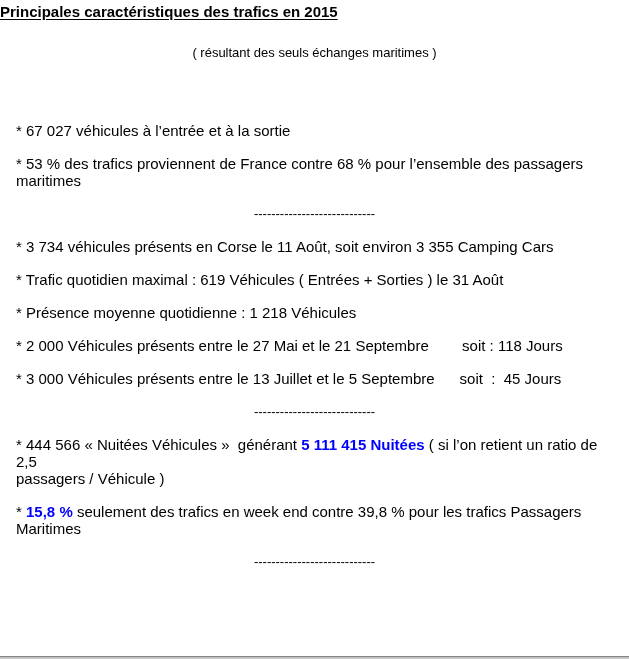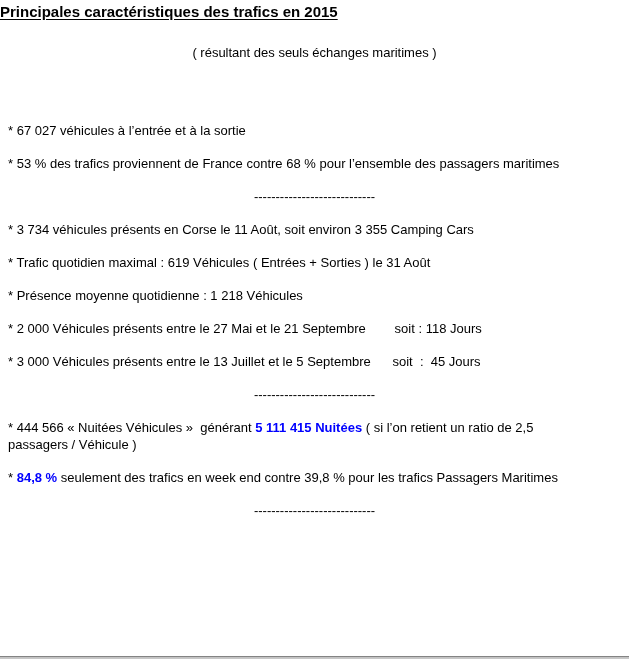--- a/index.html
+++ b/index.html
@@ -34,22 +34,22 @@
     font-size: 13px;
     line-height: 14px;
     font-weight: 400;
     text-align: center;
   }
   .body-blocks {
     margin: 62px 0 0 0;
     padding: 0 8px;
   }
   .line {
-    margin: 0 0 16px 0;
-    font-size: 13px;
+    margin: 0 0 16px 8px;
+    font-size: 15px;
     line-height: 17px;
     white-space: pre-wrap;
   }
   .separator {
     margin: 0 0 16px 0;
     font-size: 13px;
     line-height: 17px;
     text-align: center;
     white-space: pre;
   }
@@ -77,17 +77,17 @@
       <p class="line"><span class="">* 53 % des trafics proviennent de France contre 68 % pour l’ensemble des passagers maritimes</span></p>
       <p class="separator">----------------------------</p>
       <p class="line"><span class="">* 3 734 véhicules présents en Corse le 11 Août, soit environ 3 355 Camping Cars</span></p>
       <p class="line"><span class="">* Trafic quotidien maximal : 619 Véhicules ( Entrées + Sorties ) le 31 Août</span></p>
       <p class="line"><span class="">* Présence moyenne quotidienne : 1 218 Véhicules</span></p>
       <p class="line"><span class="">* 2 000 Véhicules présents entre le 27 Mai et le 21 Septembre        soit : 118 Jours</span></p>
       <p class="line"><span class="">* 3 000 Véhicules présents entre le 13 Juillet et le 5 Septembre      soit  :  45 Jours</span></p>
       <p class="separator">----------------------------</p>
       <p class="line"><span class="">* 444 566 « Nuitées Véhicules »  générant </span><span class="em">5 111 415 Nuitées</span><span class=""> ( si l’on retient un ratio de 2,5
 passagers / Véhicule )</span></p>
-      <p class="line"><span class="">* </span><span class="em">84,8 %</span><span class=""> seulement des trafics en week end contre 39,8 % pour les trafics Passagers Maritimes</span></p>
+      <p class="line"><span class="">* </span><span class="em">15,8 %</span><span class=""> seulement des trafics en week end contre 39,8 % pour les trafics Passagers Maritimes</span></p>
       <p class="separator">----------------------------</p>
     </section>
   <div class="bottom-rule"></div>
 </div>
 
 </body></html>

